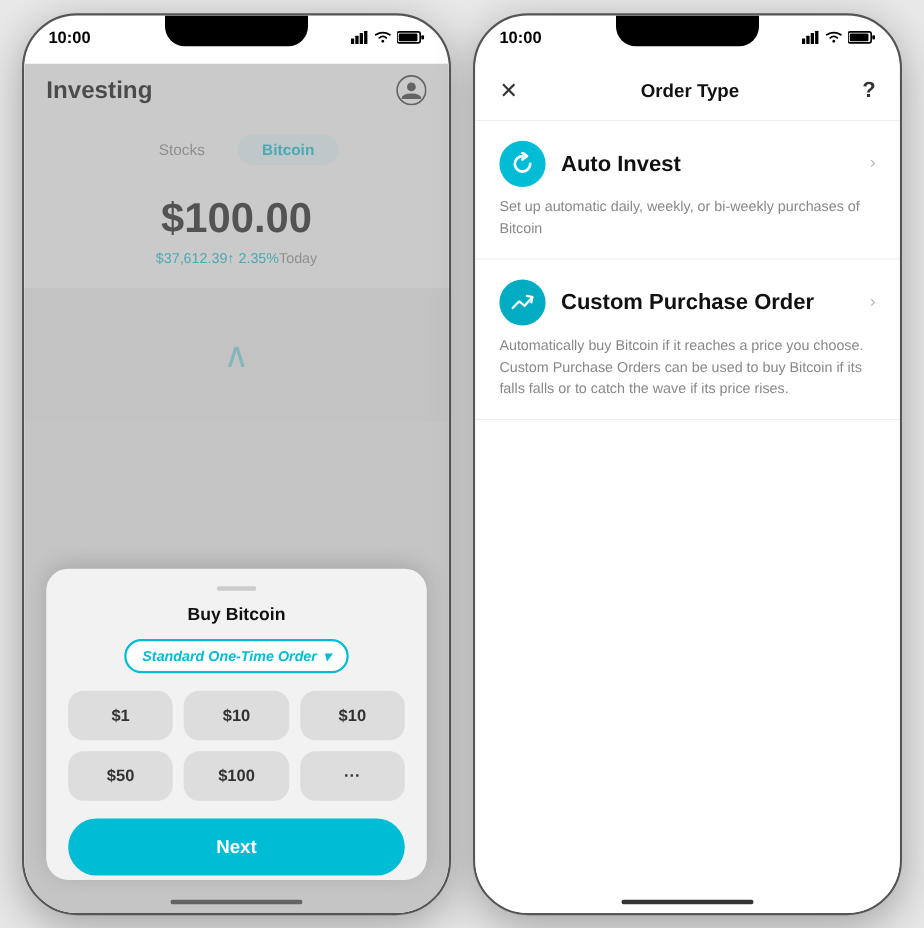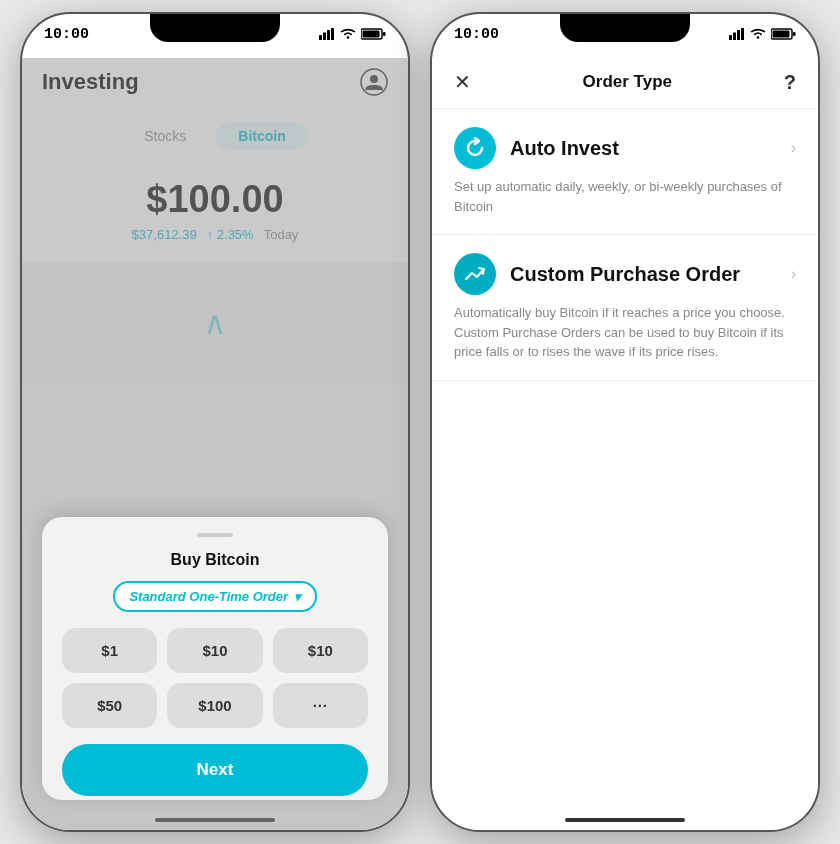--- a/index.html
+++ b/index.html
@@ -41,21 +41,20 @@
 
     
     .status-bar {
       display: flex;
       justify-content: space-between;
       align-items: center;
       padding: 10px 22px 14px;
       height: 44px;
       position: relative;
       z-index: 10;
-      font-family: Liberation Mono, monospace;
     }
     .status-time {
       font-size: 15px;
       font-weight: 600;
       color: #000;
     }
     .status-icons {
       display: flex;
       gap: 5px;
       align-items: center;
@@ -115,21 +114,20 @@
       text-align: center;
       border-bottom: 1px solid #eee;
     }
     .main-price {
       font-size: 38px;
       font-weight: 700;
       color: #111;
     }
     .price-sub {
       display: flex;
-      gap: 10px;
       justify-content: center;
       margin-top: 6px;
       font-size: 13px;
     }
     .price-sub .btc-price { color: #00bcd4; font-weight: 500; }
     .price-sub .change { color: #00bcd4; }
     .price-sub .period { color: #888; }
 
     
     .dim-overlay {
@@ -441,18 +439,18 @@
           <div class="option-icon" style="background:#00acc1;">
             <svg width="22" height="22" viewBox="0 0 22 22" fill="none">
               <polyline points="2,16 8,10 13,14 20,6" stroke="white" stroke-width="2" fill="none" stroke-linecap="round" stroke-linejoin="round"></polyline>
               <polyline points="15,5 20,6 19,11" fill="none" stroke="white" stroke-width="2" stroke-linejoin="round" stroke-linecap="round"></polyline>
             </svg>
           </div>
           <span class="option-name">Custom Purchase Order</span>
         </div>
         <span class="option-chevron">›</span>
       </div>
-      <div class="option-desc">Automatically buy Bitcoin if it reaches a price you choose. Custom Purchase Orders can be used to buy Bitcoin if its price falls or to rises the wave if its price rises.</div>
+      <div class="option-desc">Automatically buy Bitcoin if it reaches a price you choose. Custom Purchase Orders can be used to buy Bitcoin if its falls falls or to catch the wave if its price rises.</div>
     </div>
 
     <div class="home-indicator"></div>
   </div>
 </div>
 
 </body></html>

